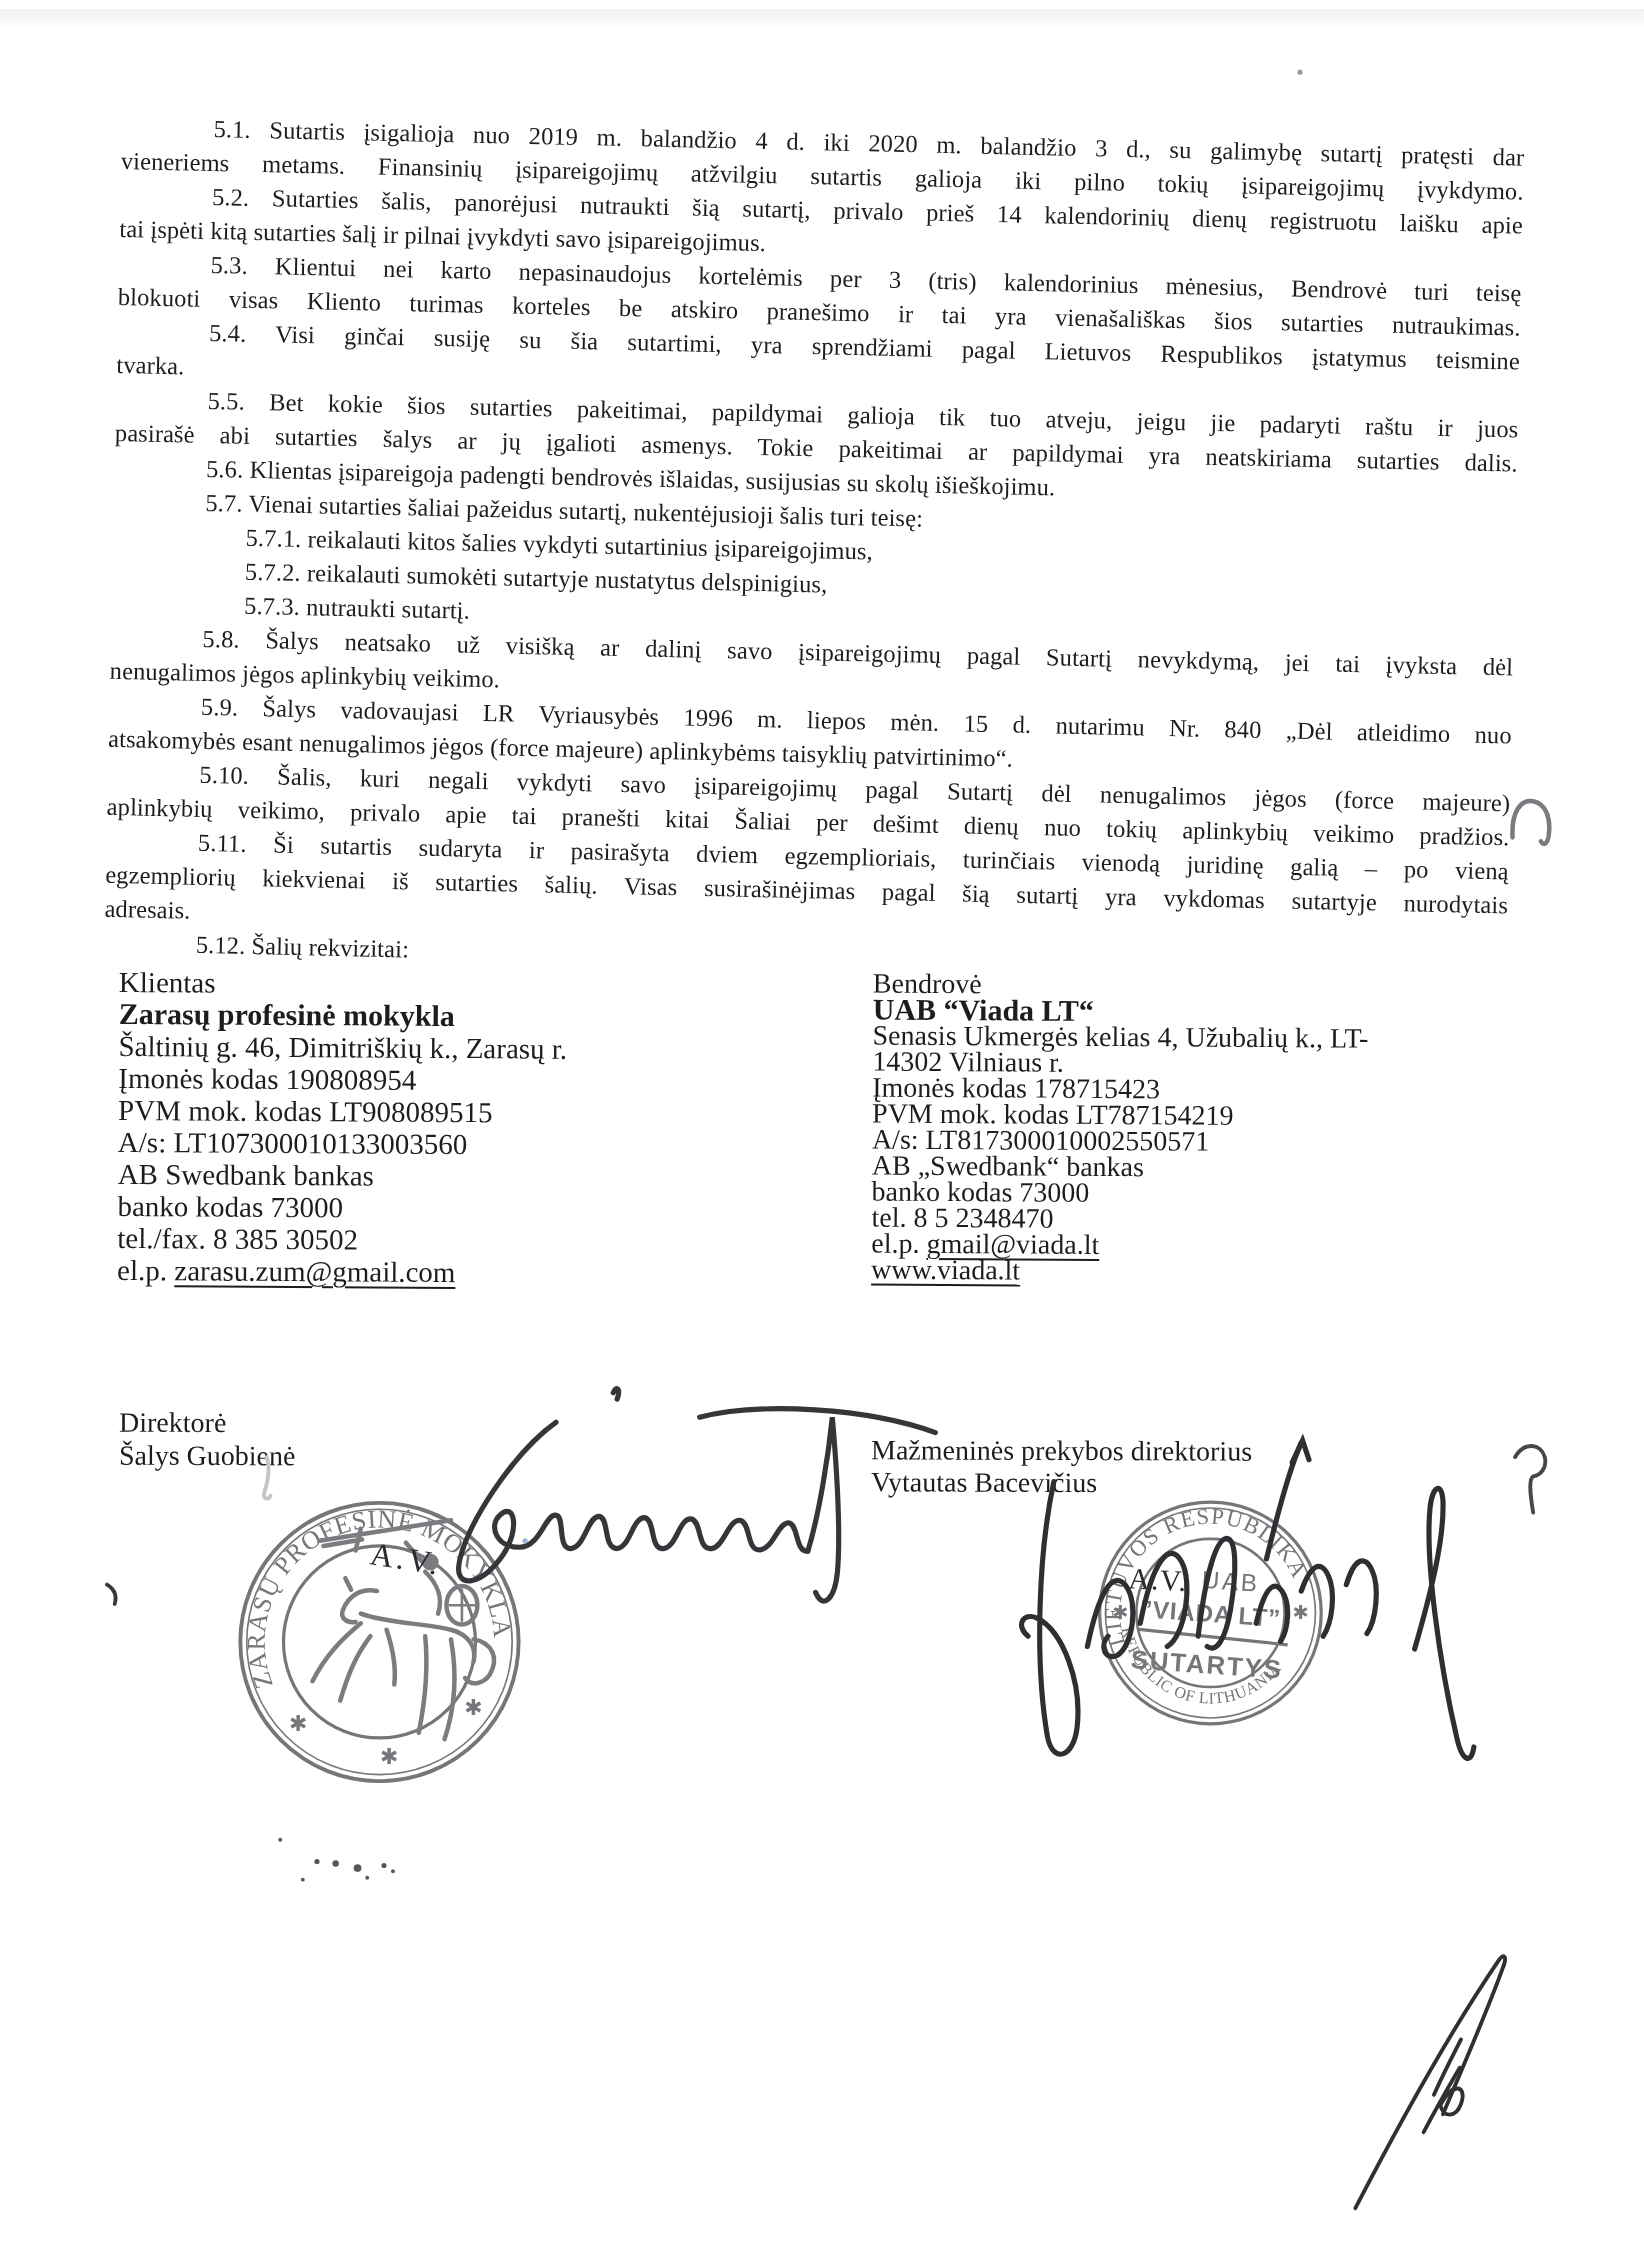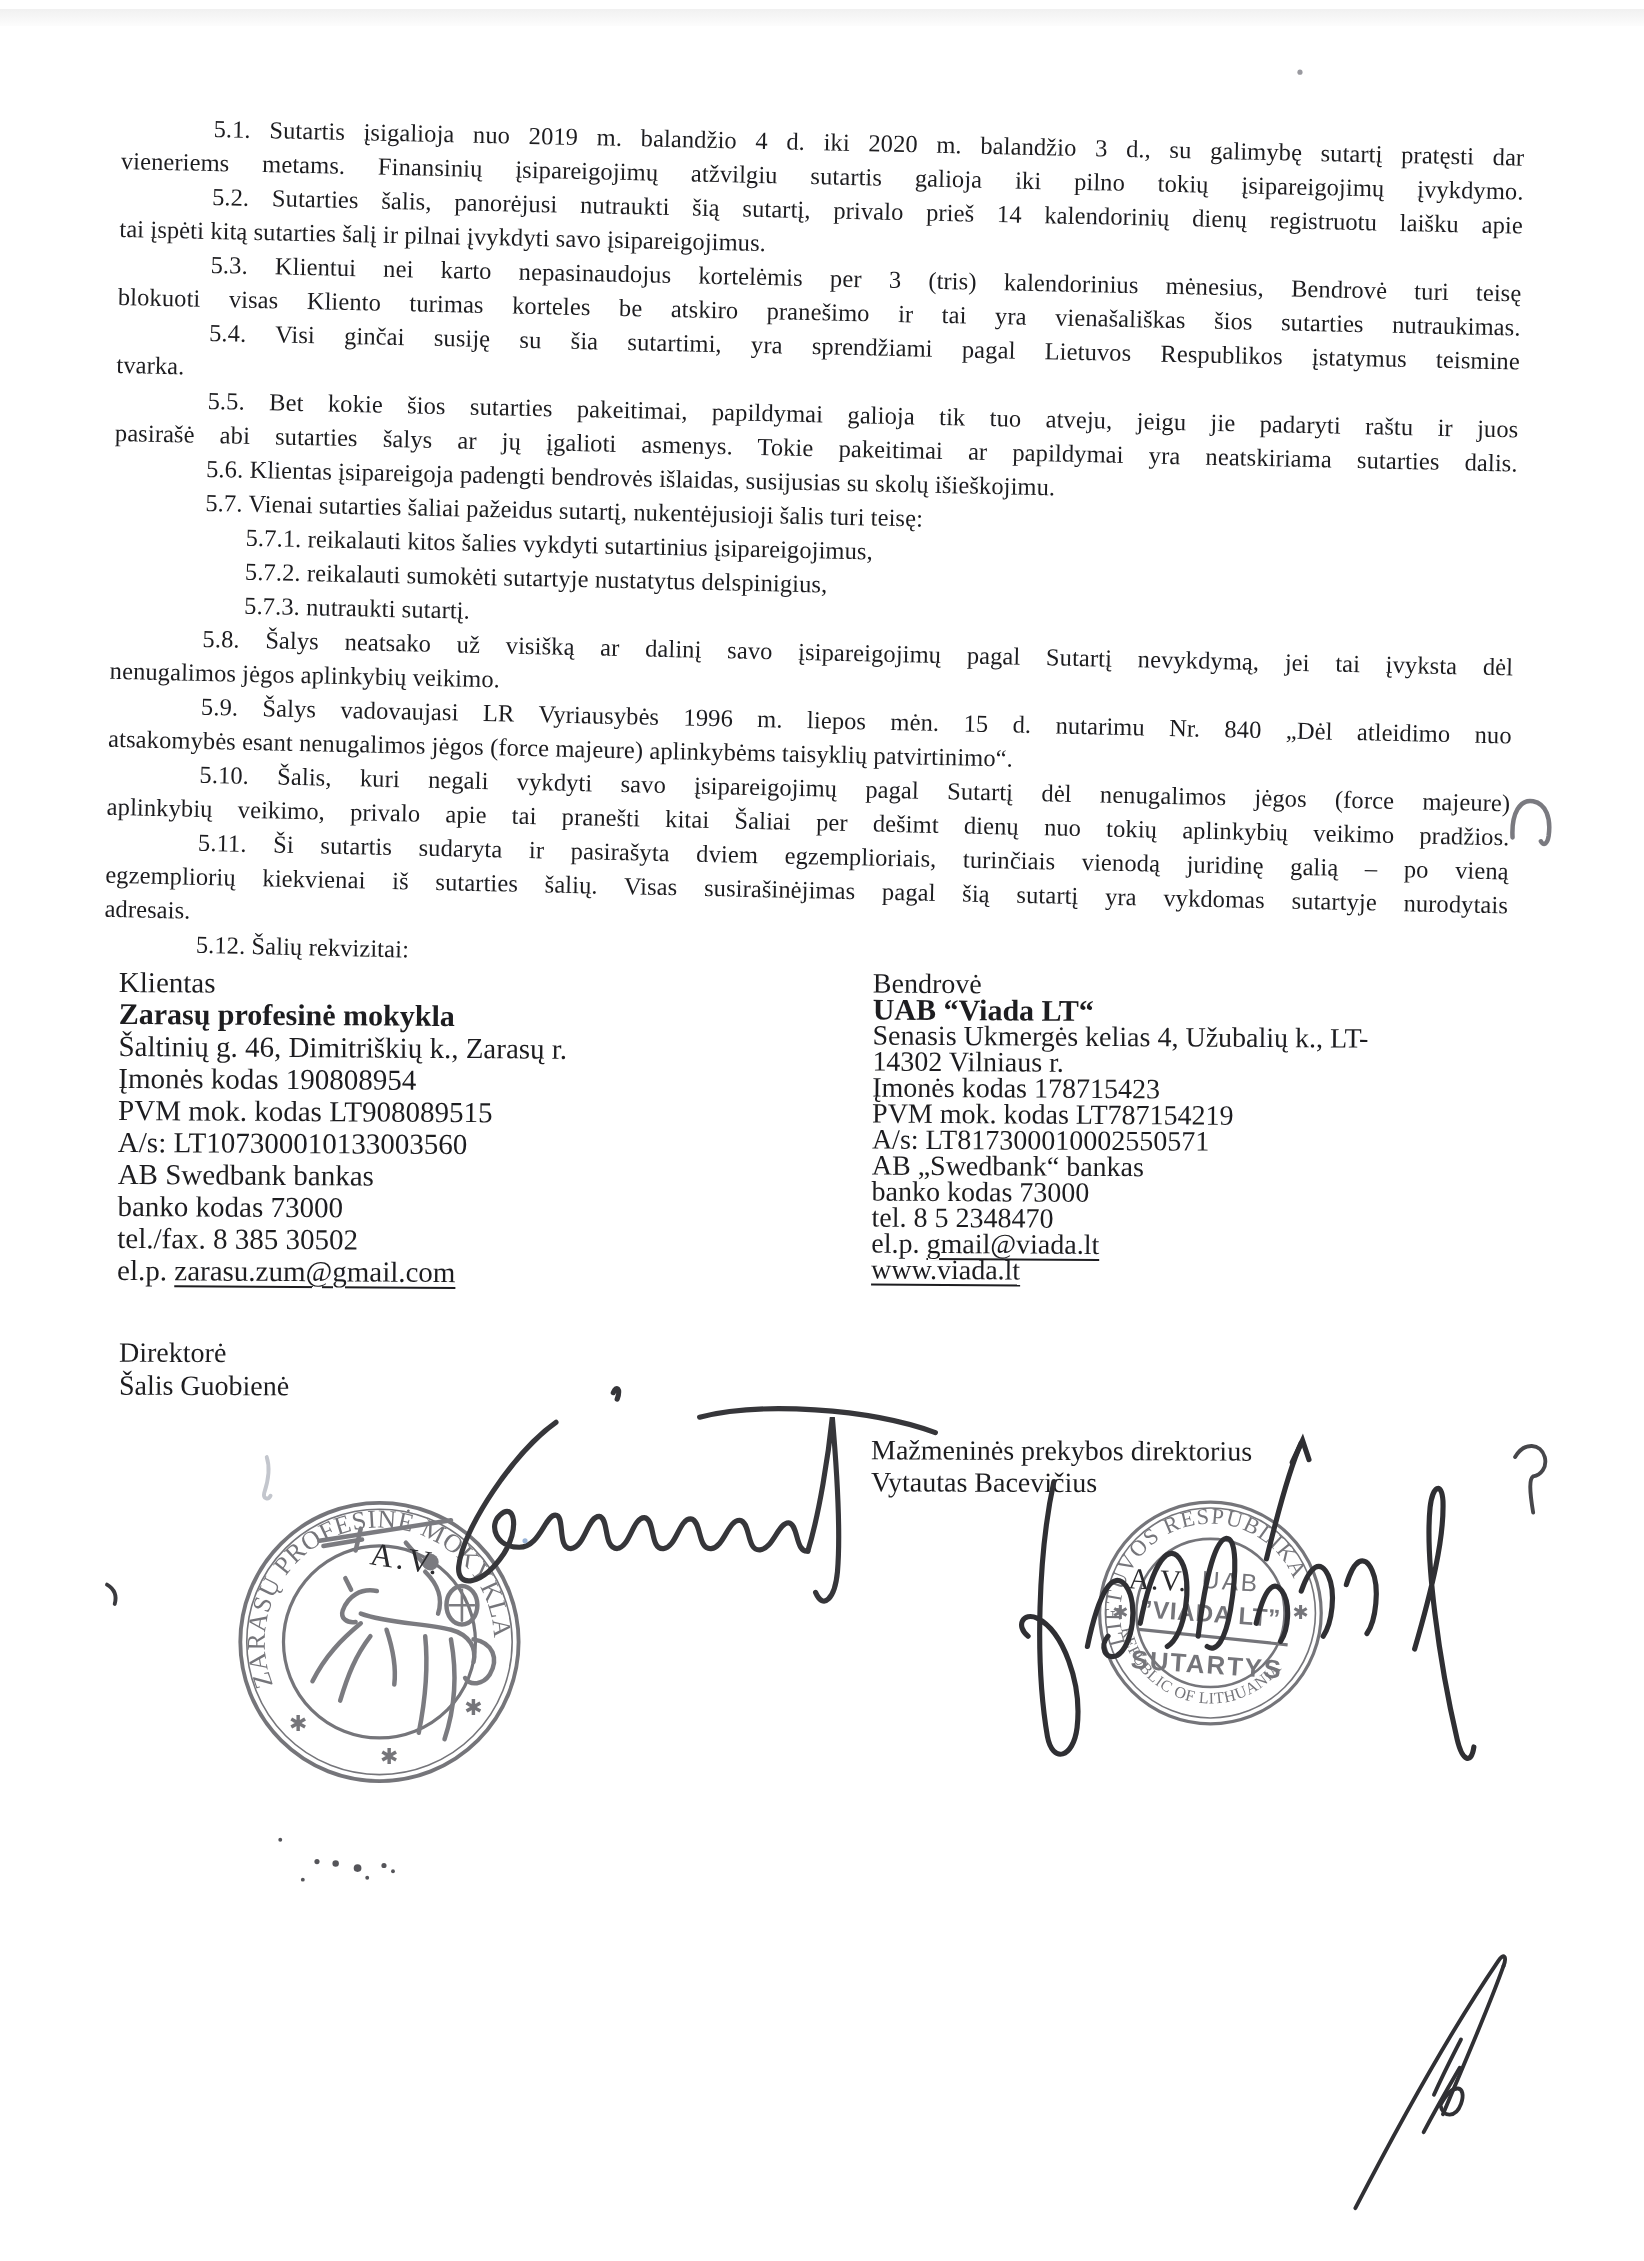--- a/index.html
+++ b/index.html
@@ -32,21 +32,21 @@
   }
   .party{position:absolute;top:0;}
   .party.client{left:0;width:709px;}
   .party.company{left:754px;width:683px;}
   .party .ln{font-size:29px;line-height:32px;}
   .party.company .ln{font-size:28px;line-height:26px;}
   .party .ln.bold{font-weight:bold;font-size:30px;}
   .party .ul{text-decoration:underline;text-underline-offset:4.5px;text-decoration-thickness:1.9px;}
   
   .sig-title{position:absolute;font-size:28px;line-height:33px;}
-  .sig-title.client{left:119px;top:1336px;transform:rotate(.2deg);}
+  .sig-title.client{left:119px;top:1406px;transform:rotate(.2deg);}
   .sig-title.company{left:871px;top:1435px;line-height:32px;transform:rotate(.2deg);}
   
   .art{position:absolute;left:0;top:0;width:1644px;height:2261px;pointer-events:none;}
   svg text{font-family:"Liberation Serif", serif;}
   .stamp-sans{font-family:"Liberation Sans", sans-serif;}
 </style>
 </head>
 <body>
 
 <div class="scan-top-band"></div>
@@ -103,21 +103,21 @@
       <div class="ln">AB „Swedbank“ bankas</div>
       <div class="ln">banko kodas 73000</div>
       <div class="ln">tel. 8 5 2348470</div>
       <div class="ln"><span>el.p. </span><span class="ul">gmail@viada.lt</span></div>
       <div class="ln ul">www.viada.lt</div>
     </div>
 </div>
 
 <div class="sig-title client">
   <div>Direktorė</div>
-  <div>Šalis Guobienė</div>
+  <div>Šalys Guobienė</div>
 </div>
 <div class="sig-title company">
   <div>Mažmeninės prekybos direktorius</div>
   <div>Vytautas Bacevičius</div>
 </div>
 
 <svg class="art" viewBox="0 0 2552 3510">
 
   <g opacity="0.85" stroke="#5d5d63" fill="none">
     <circle cx="589" cy="2549" r="216" stroke-width="6"></circle>

